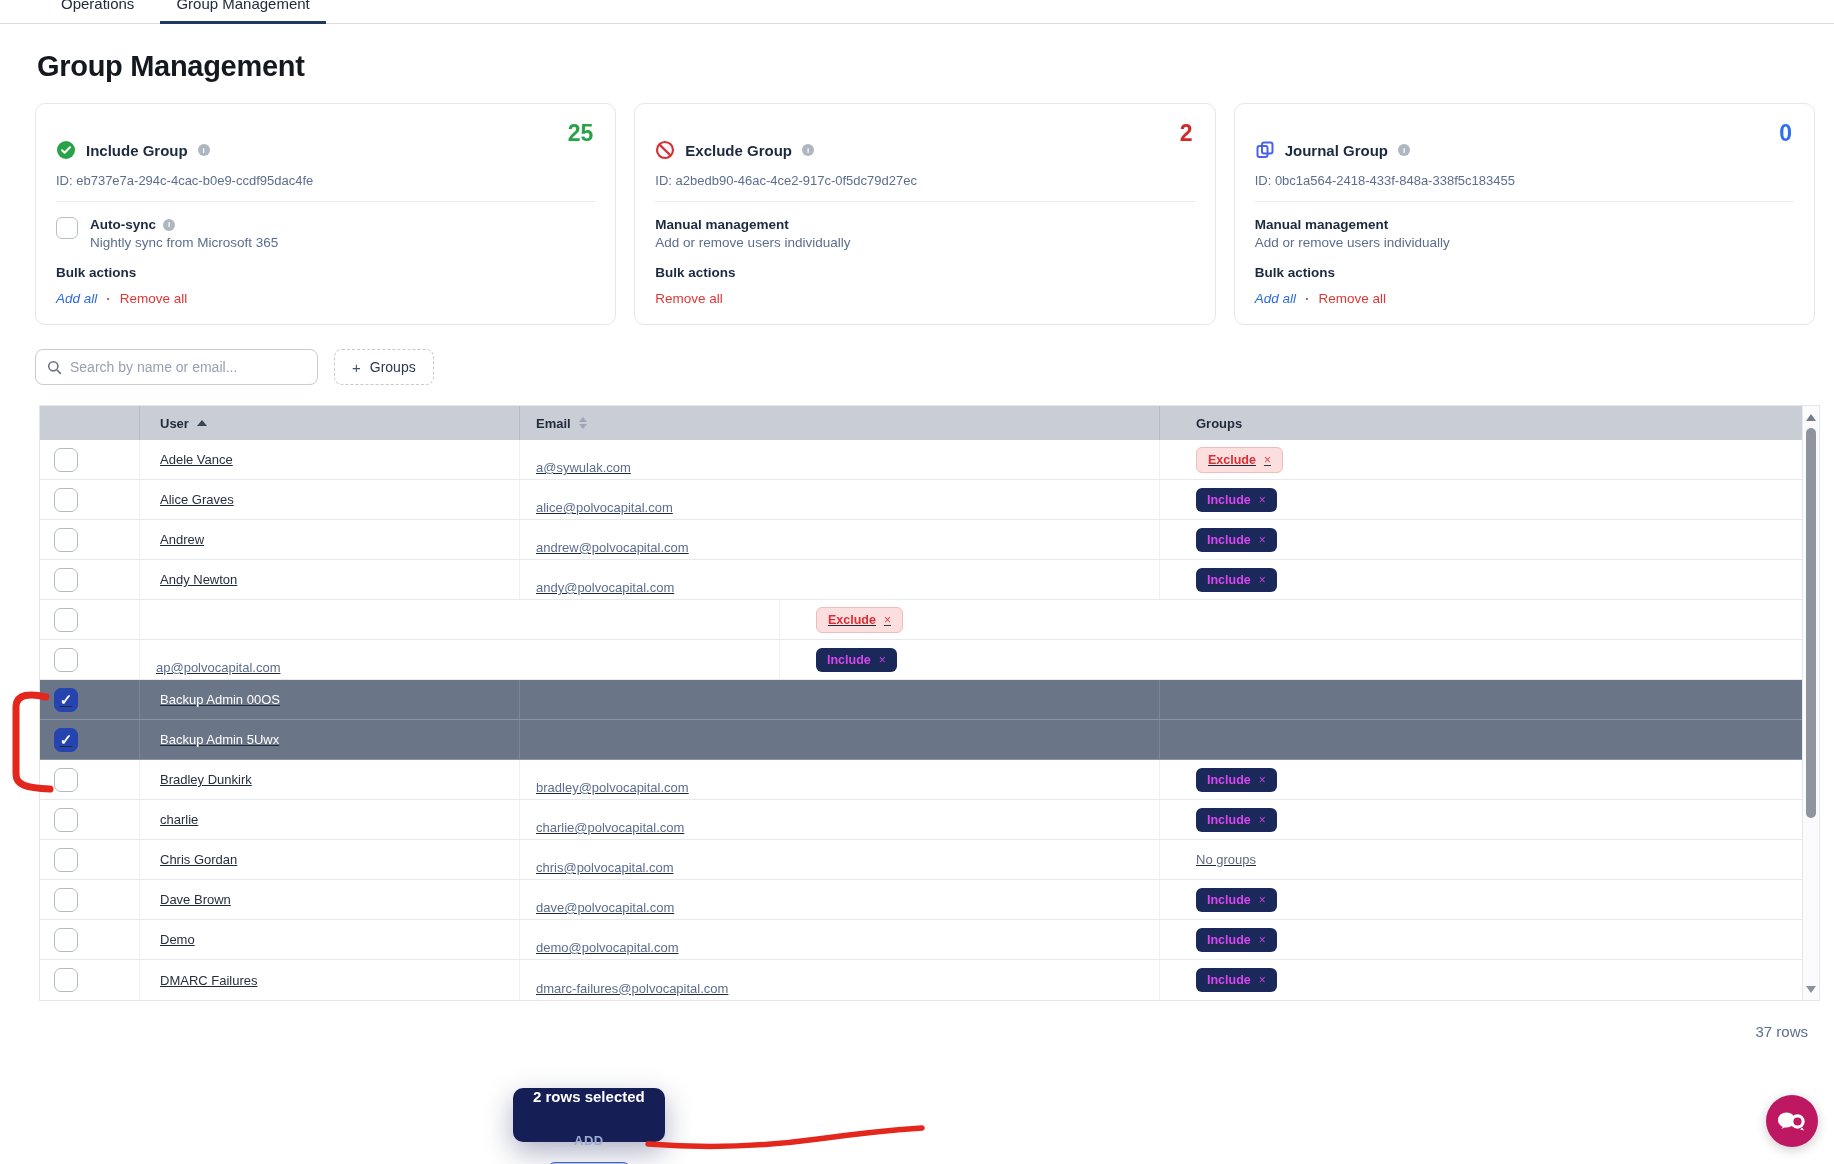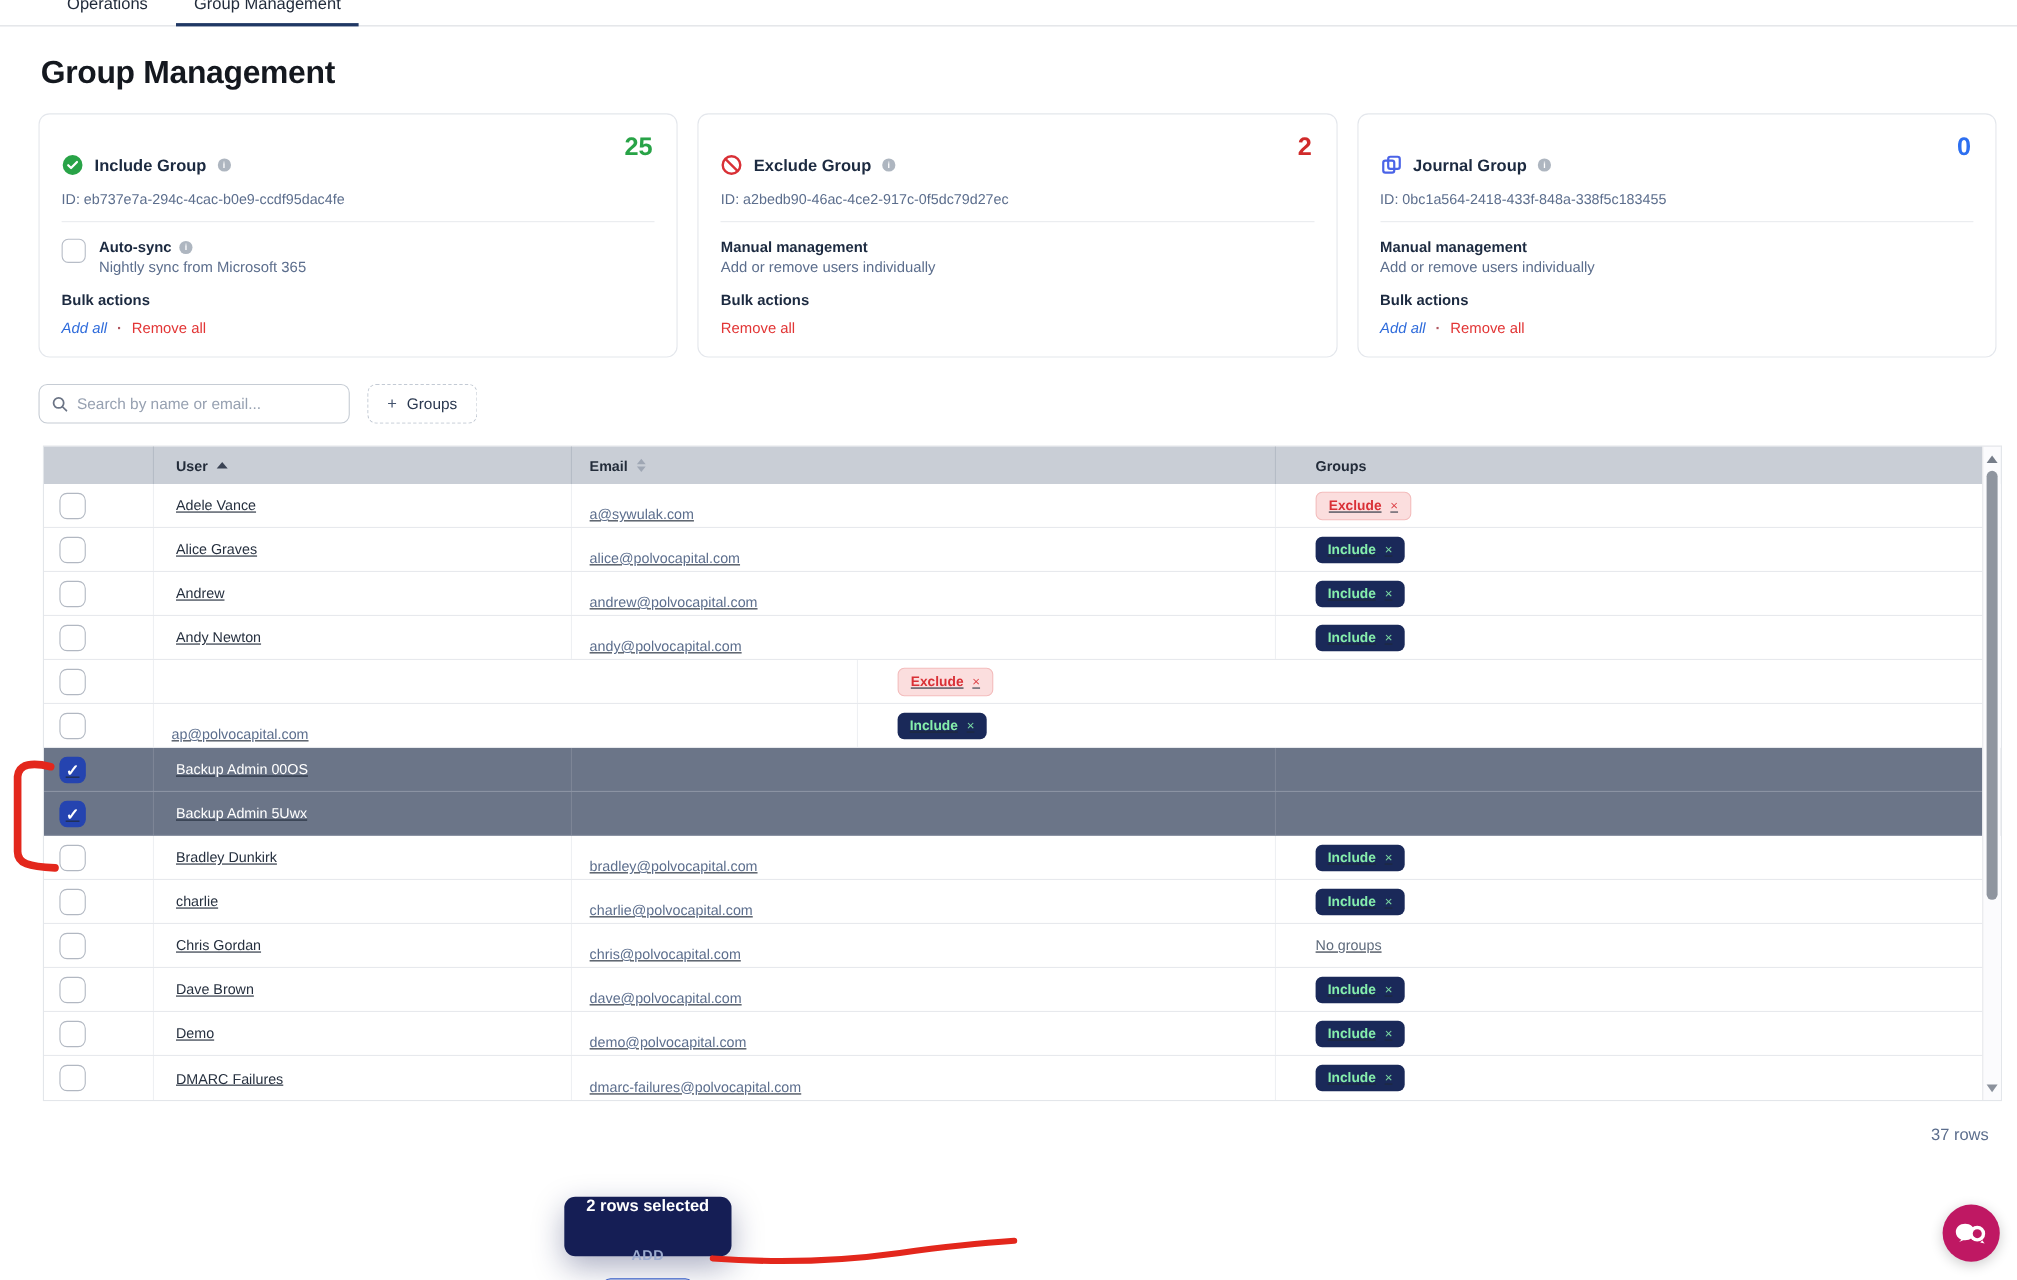--- a/index.html
+++ b/index.html
@@ -88,21 +88,21 @@
   .rowcb { width: 24px; height: 24px; border: 1.5px solid #b2b8c2; border-radius: 7px;
     background: #fff; cursor: pointer; display: flex; align-items: center;
     justify-content: center; font-size: 15px; font-weight: 700; color: #fff; }
   .trow.selected { background: var(--selected-row); border-bottom-color: #8b93a3; }
   .trow.selected .tcell { border-right-color: rgba(255,255,255,0.12); }
   .trow.selected .uname { color: #fff; }
   .trow.selected .rowcb { background: var(--checkbox-blue); border-color: var(--checkbox-blue); }
   .badge { display: inline-flex; align-items: center; gap: 8px; padding: 5px 11px;
     border-radius: 6px; font-size: 12.5px; font-weight: 700; cursor: pointer; }
   .badge .bx { font-weight: 400; font-size: 12px; opacity: .9; cursor: pointer; }
-  .badge.include { background: var(--include-badge); color: #86efac; }
+  .badge.include { background: var(--include-badge); color: #d946ef; }
   .badge.exclude { background: #fbdede; color: #d93036; border: 1px solid #f3bcbc; }
   .no-groups { color: #5f6b7c; }
 
   
   .vscroll { position: absolute; top: 0; right: 0; bottom: 0; width: 17px;
     background: #fbfbfd; border-left: 1px solid #e6e8ec; }
   .sb-arrow { position: absolute; left: 0; width: 16px; height: 16px; display: flex;
     align-items: center; justify-content: center; cursor: pointer; }
   .sb-arrow.up { top: 3px; } .sb-arrow.down { bottom: 3px; }
   .tri-up { width: 0; height: 0; border-left: 5px solid transparent; border-right: 5px solid transparent;

